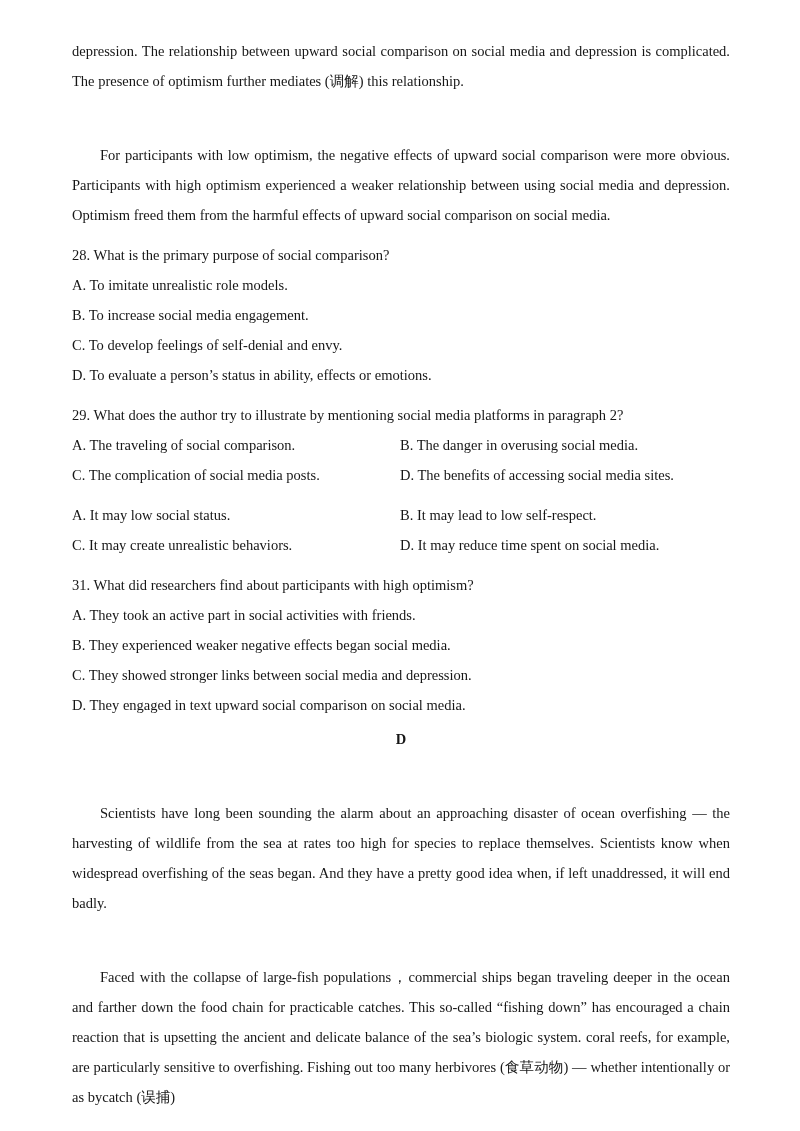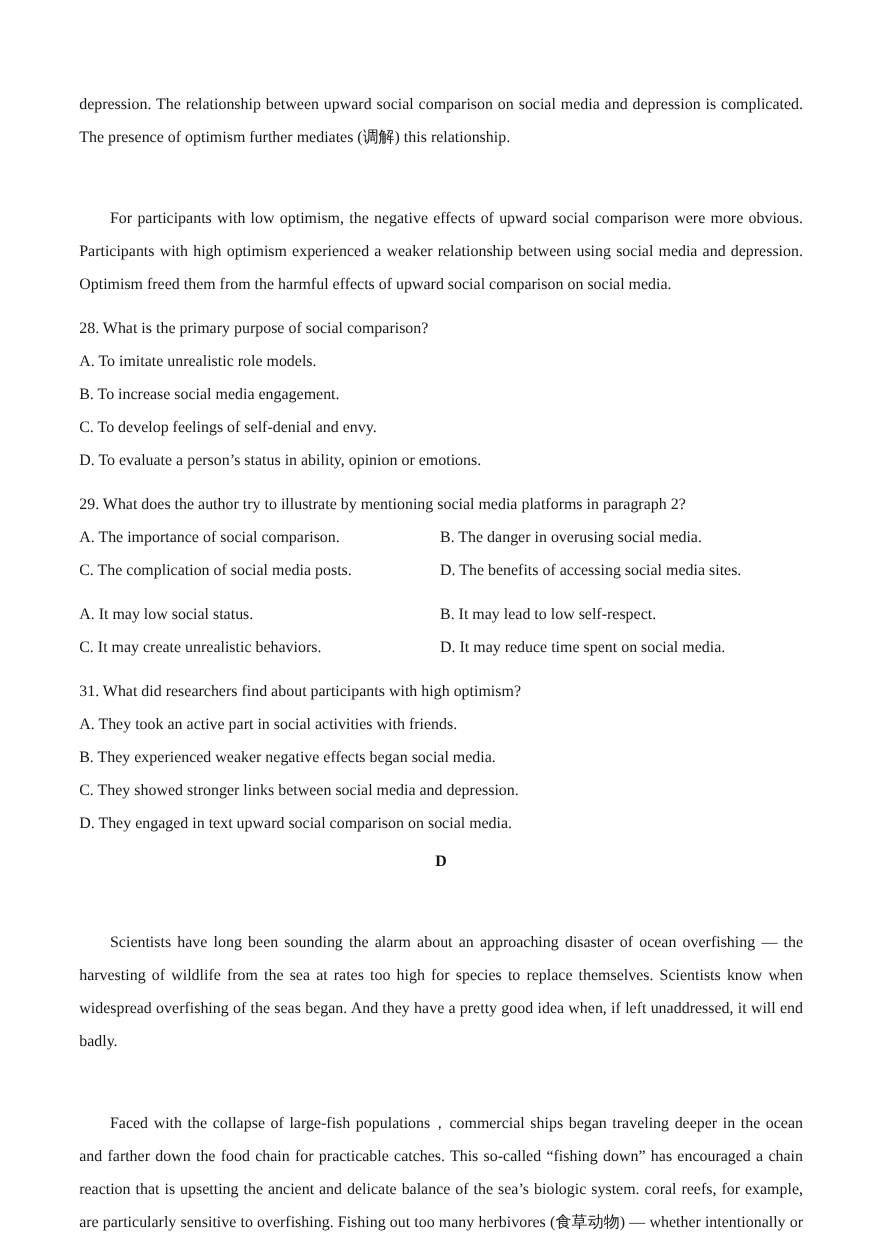--- a/index.html
+++ b/index.html
@@ -7,21 +7,21 @@
     padding: 0;
     background: #ffffff;
   }
   .page {
     position: relative;
     width: 800px;
     height: 1131px;
     margin: 0 auto;
     background: #ffffff;
     box-sizing: border-box;
-    padding: 80px 70px 0 72px;
+    padding: 36px 70px 0 72px;
     font-family: "Liberation Serif", "DejaVu Serif", serif;
     font-size: 14.5px;
     line-height: 30px;
     color: #161616;
     overflow: hidden;
   }
   .para {
     margin: 0 0 4px 0;
     text-align: justify;
   }
@@ -62,27 +62,27 @@
 
   <p class="para">depression. The relationship between upward social comparison on social media and depression is complicated. The presence of optimism further mediates (调解) this relationship.</p>
 
   <p class="para indent">For participants with low optimism, the negative effects of upward social comparison were more obvious. Participants with high optimism experienced a weaker relationship between using social media and depression. Optimism freed them from the harmful effects of upward social comparison on social media.</p>
 
   <div class="qblock">
     <div class="qline">28. What is the primary purpose of social comparison?</div>
     <div class="qline">A. To imitate unrealistic role models.</div>
     <div class="qline">B. To increase social media engagement.</div>
     <div class="qline">C. To develop feelings of self-denial and envy.</div>
-    <div class="qline">D. To evaluate a person’s status in ability, opinion or emotions.</div>
+    <div class="qline">D. To evaluate a person’s status in ability, effects or emotions.</div>
   </div>
 
   <div class="qblock">
     <div class="qline">29. What does the author try to illustrate by mentioning social media platforms in paragraph 2?</div>
     <div class="optrow">
-      <span class="opt-left">A. The importance of social comparison.</span>
+      <span class="opt-left">A. The traveling of social comparison.</span>
       <span class="opt-right">B. The danger in overusing social media.</span>
     </div>
     <div class="optrow">
       <span class="opt-left">C. The complication of social media posts.</span>
       <span class="opt-right">D. The benefits of accessing social media sites.</span>
     </div>
   </div>
 
   <div class="qblock">
     <div class="optrow">

